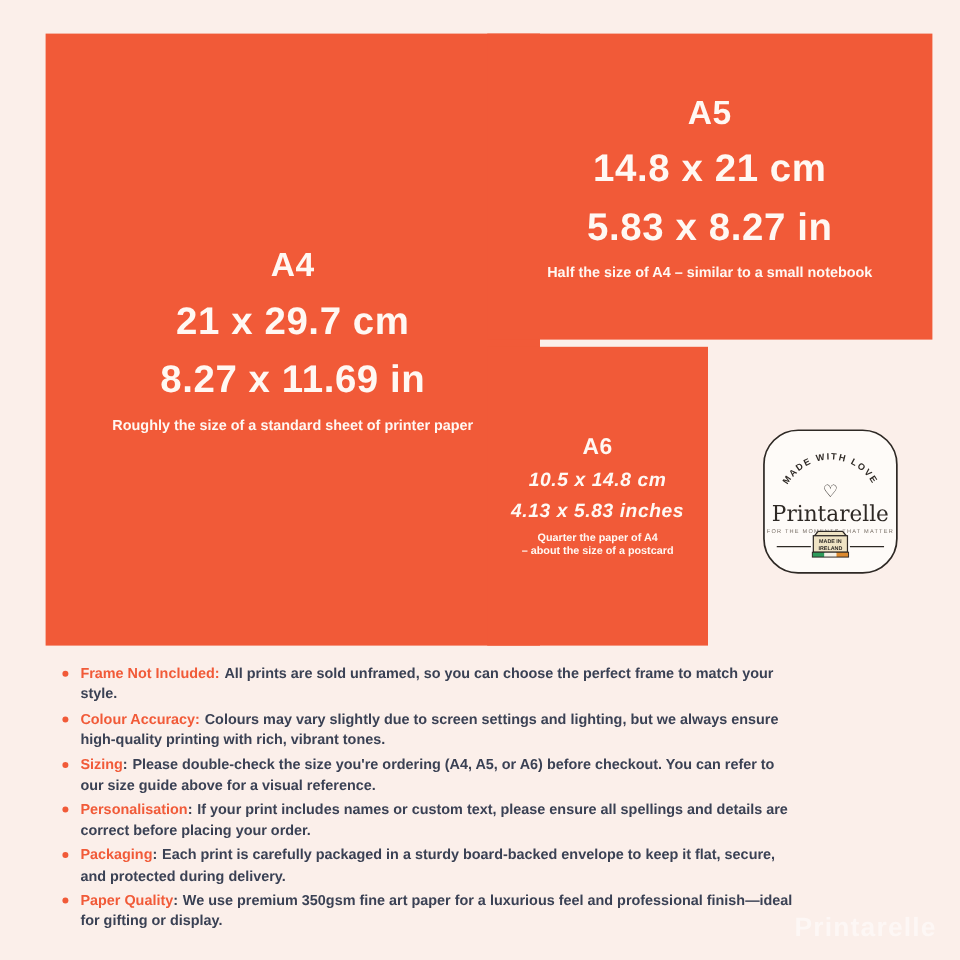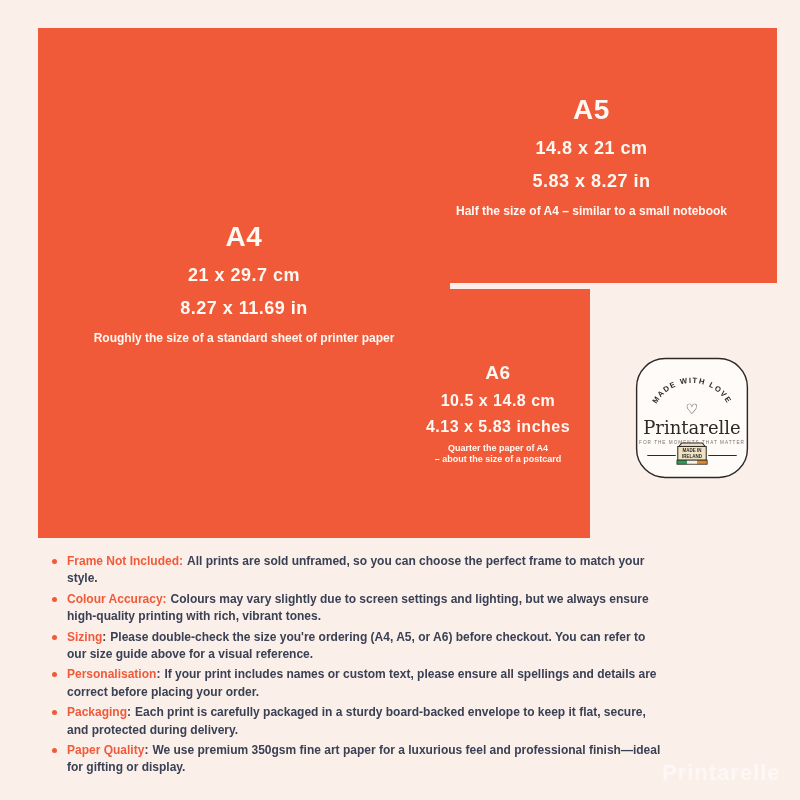--- a/index.html
+++ b/index.html
@@ -6,24 +6,24 @@
   body{font-family:"Liberation Sans",sans-serif;}
   .canvas{position:relative;width:800px;height:800px;background:var(--background,#FBEFEA);overflow:hidden;}
 
   
   .card{position:absolute;background:var(--accent,#F15A38);color:var(--card_text,#FFF8F3);
         display:flex;flex-direction:column;align-items:center;justify-content:center;text-align:center;}
   .card-a4{left:38px;top:28px;width:412px;height:510px;}
   .card-a5{left:406px;top:28px;width:371px;height:255px;}
   .card-a6{left:406px;top:289px;width:184px;height:249px;text-align:center;}
   .card .card-title{font-weight:bold;font-size:28px;letter-spacing:.5px;}
-  .card .card-cm,.card .card-in{font-weight:bold;font-size:18px;letter-spacing:.5px;margin-top:12px;}
+  .card .card-cm,.card .card-in{font-weight:bold;font-size:32px;letter-spacing:.5px;margin-top:12px;}
   .card .card-caption{font-weight:bold;font-size:12px;margin-top:12px;}
   .card-a6 .card-title{font-size:19px;}
-  .card-a6 .card-cm,.card-a6 .card-in{font-size:16px;margin-top:8px;}
+  .card-a6 .card-cm,.card-a6 .card-in{font-size:16px;margin-top:8px;font-style:italic;}
   .card-a6 .card-caption{font-size:9px;margin-top:7px;line-height:1.25;}
   .card-a6 .card-caption2{font-weight:bold;font-size:9px;line-height:1.25;}
 
   
   .badge{position:absolute;left:633px;top:355px;width:118px;height:126px;}
 
   
   .notes{position:absolute;left:50px;top:553px;width:614px;color:var(--body_text,#3A4154);
          font-size:12px;font-weight:bold;line-height:17.4px;}
   .note{position:relative;padding-left:17px;margin-bottom:3px;}

